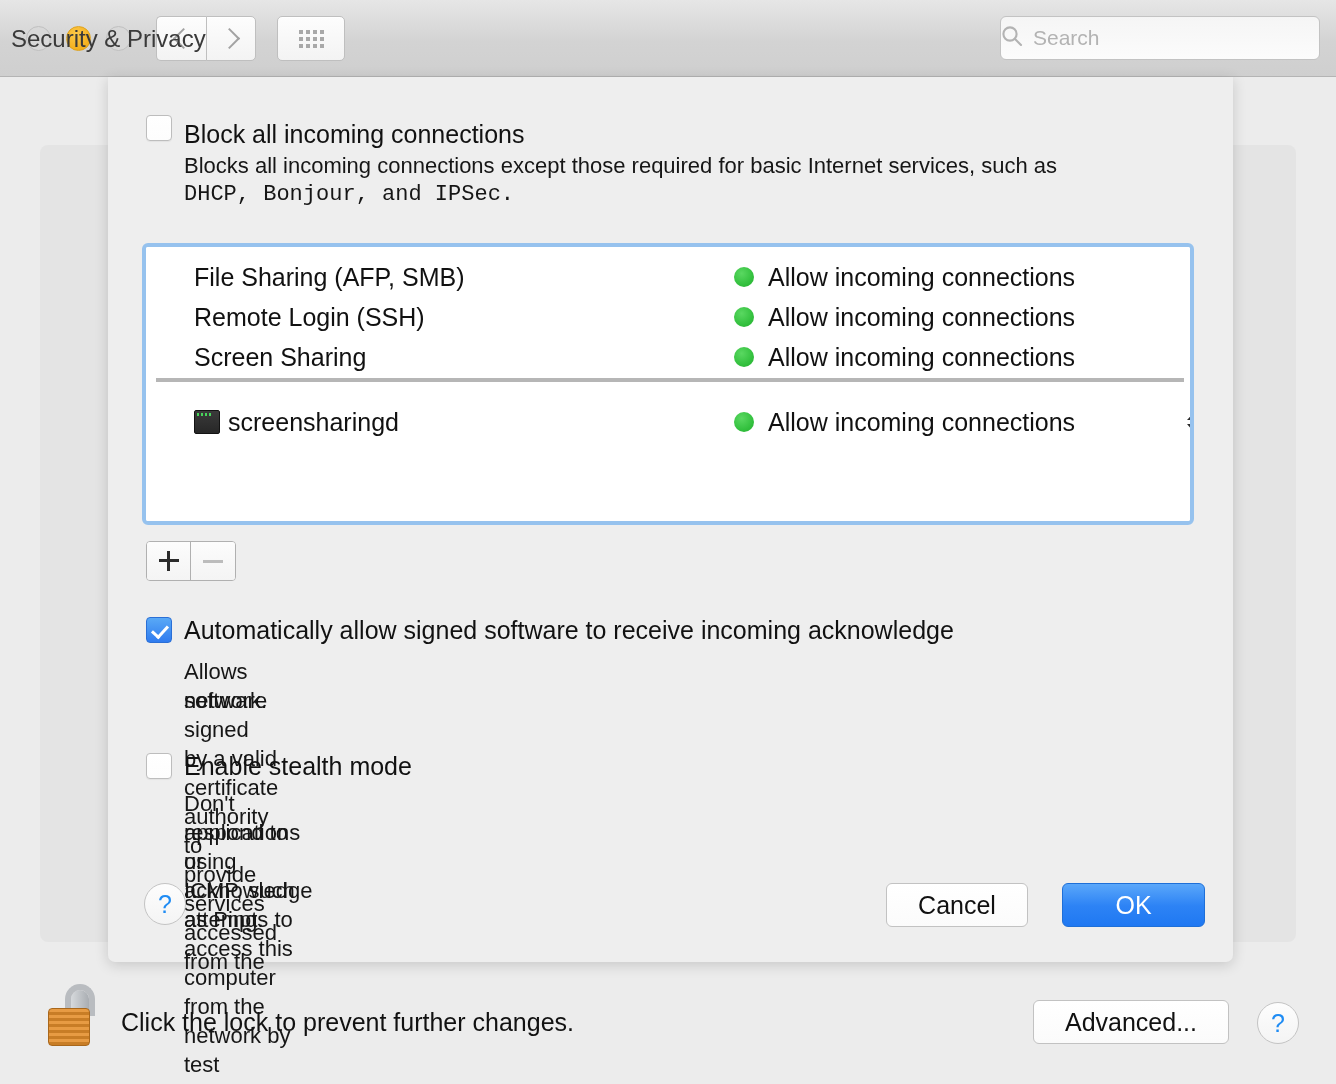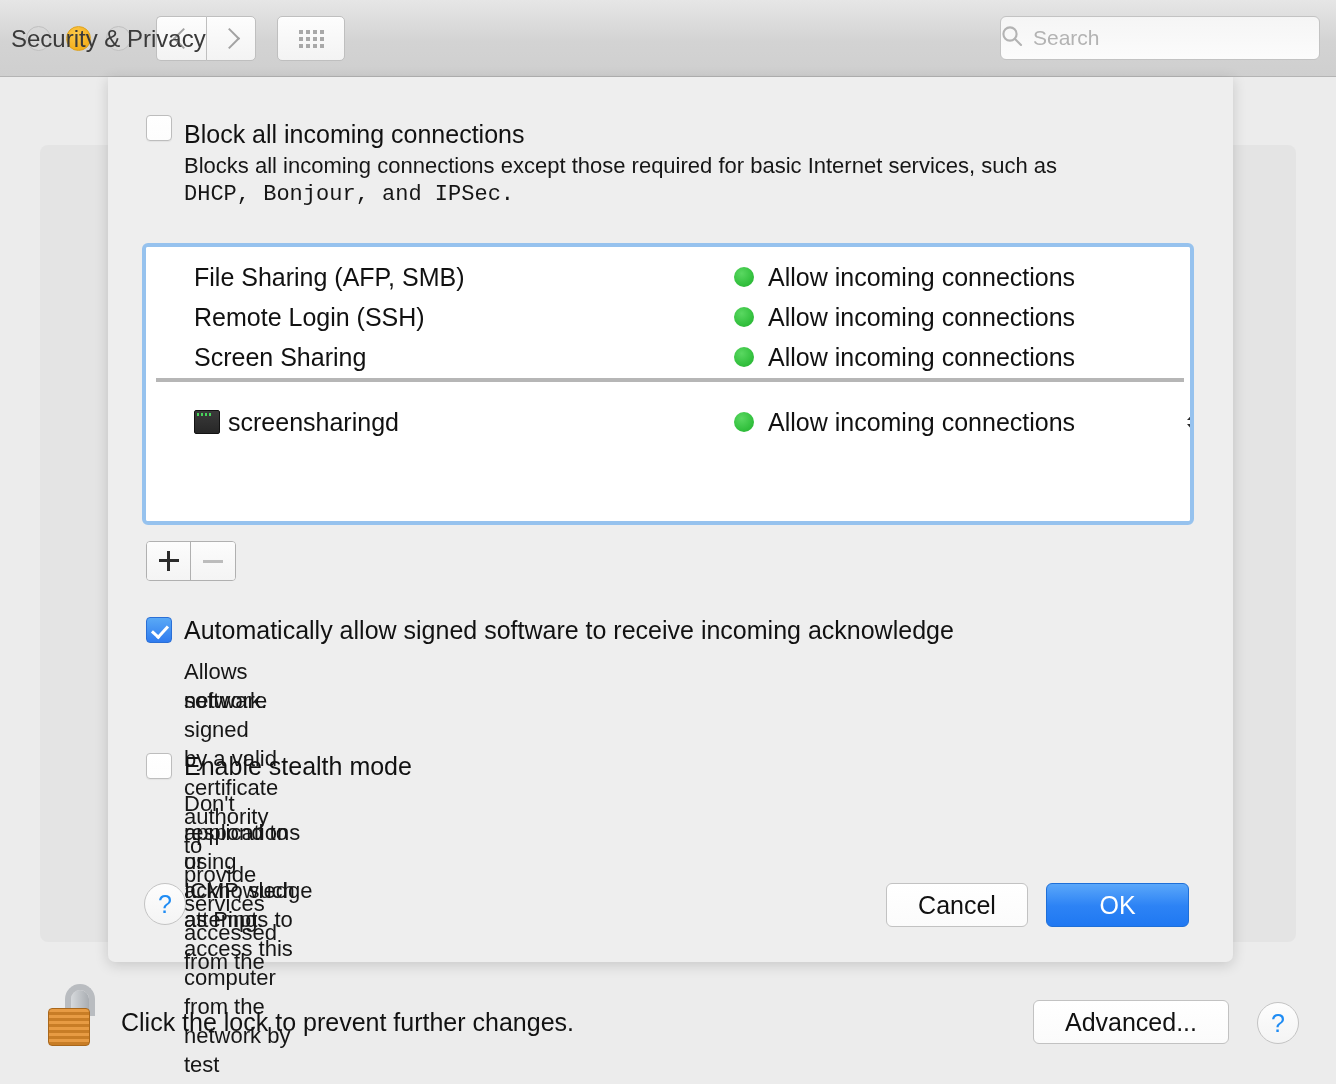--- a/index.html
+++ b/index.html
@@ -269,20 +269,21 @@
   }
   .btn.cancel {
     background: linear-gradient(to bottom, #ffffff 0%, #fbfbfb 100%);
     border: 1px solid #c2c2c2;
     color: #111;
   }
   .btn.ok {
     background: linear-gradient(to bottom, #5aa7fa 0%, #2d83f5 52%, #1f78f2 100%);
     border: 1px solid #1e6fd8;
     color: #ffffff;
+    margin-left: 16px;
   }
 
   
   .lockwrap { position: absolute; left: 48px; top: 984px; width: 50px; height: 62px; }
   .shackle {
     position: absolute;
     left: 17px; top: 0;
     width: 30px; height: 32px;
     border: 6px solid #b9bcc0;
     border-bottom: none;

